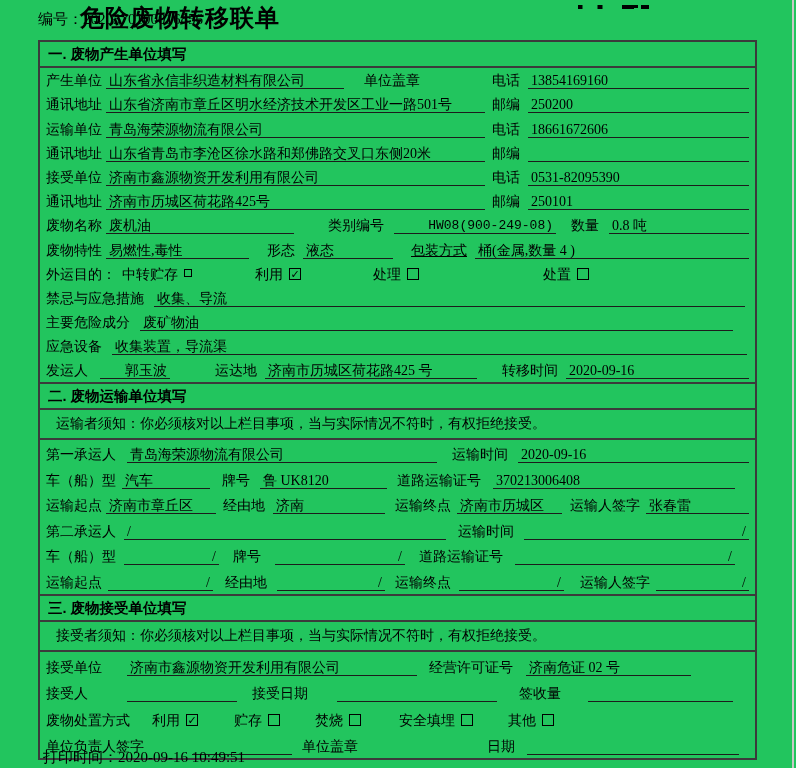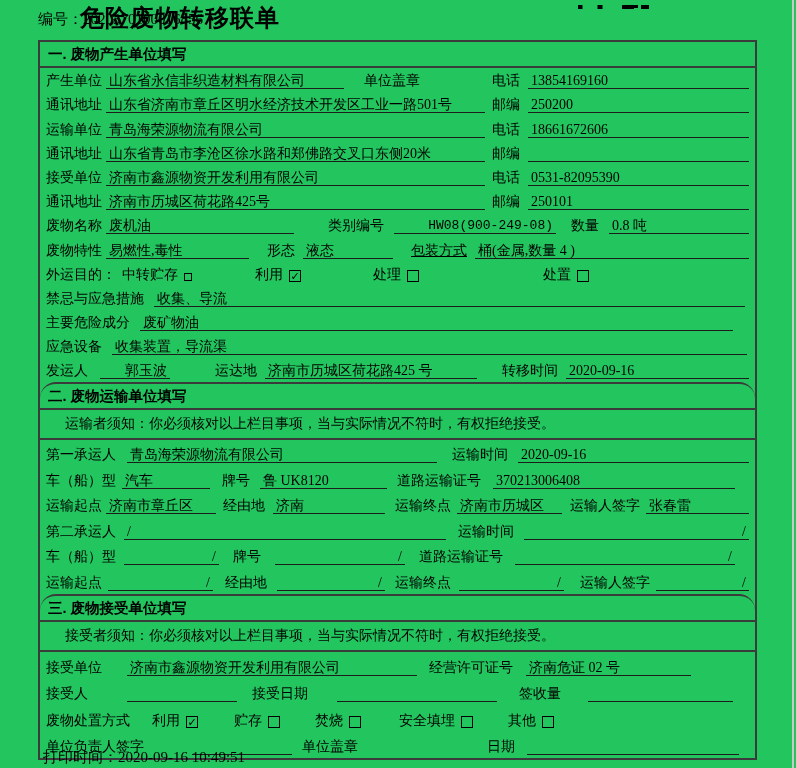--- a/index.html
+++ b/index.html
@@ -13,40 +13,40 @@
   
   .serial { position:absolute; left:38px; top:10px; font-size:15px; white-space:nowrap; }
   .doc-title { position:absolute; left:80px; right:12px; top:2px; text-align:left;
     font-size:24px; font-weight:bold; letter-spacing:1px;
     font-family:"Liberation Sans","DejaVu Sans",sans-serif; }
   .qr-frag { position:absolute; left:578px; top:0; width:86px; height:9px; overflow:hidden; }
 
   
   .form { position:absolute; left:38px; top:40px; width:719px; box-sizing:border-box;
     border:2px solid #3b3b3b; font-size:14px; }
-  .section + .section { border-top:2px solid #3b3b3b;border-radius:16px; }
+  .section + .section { border-top:2px solid #3b3b3b; }
   .sec-title { height:24px; display:flex; align-items:center; padding:0 8px;
     font-weight:bold; font-size:14.5px; border-bottom:2px solid #3b3b3b;
     font-family:"Liberation Sans","DejaVu Sans",sans-serif; }
-  .note-row { height:28px; display:flex; align-items:center; padding:0 25px;
+  .note-row { height:28px; display:flex; align-items:center; padding:0 16px;
     border-bottom:2px solid #3b3b3b;font-family:Liberation Mono, monospace; }
 
   .row { display:flex; align-items:flex-end; padding:0 6px 3px 6px; box-sizing:border-box; }
   .r1 { height:24.2px; }
   .r2 { height:25.6px; }
   .r3 { height:26.5px; }
   .lbl { white-space:nowrap; line-height:17px; }
   .u { border-bottom:1px solid #1c1c1c; height:17px; line-height:17px;
        padding:0 3px; white-space:nowrap; box-sizing:border-box; overflow:visible; }
   .grow { flex:1 1 auto; }
   .c { text-align:right; }
   .lg { display:flex; width:446px; flex:none; align-items:flex-end; }
   .lg .u.grow { margin-right:7px; }
 
-  .opt { display:flex; align-items:flex-end; white-space:nowrap; }
+  .opt { display:flex; align-items:center; white-space:nowrap; }
   .cb { display:inline-block; width:12px; height:12px; border:1.2px solid #000;
         font-size:11px; line-height:12px; text-align:center; margin:0 0 1px 6px;
         font-family:"DejaVu Sans",sans-serif; box-sizing:border-box; }
   .cb-sm { width:8px; height:8px; margin-bottom:2px; }
 
   .print-time { position:absolute; left:43px; top:748px; font-size:15px; white-space:nowrap; }
 </style>
 </head>
 <body>
 

